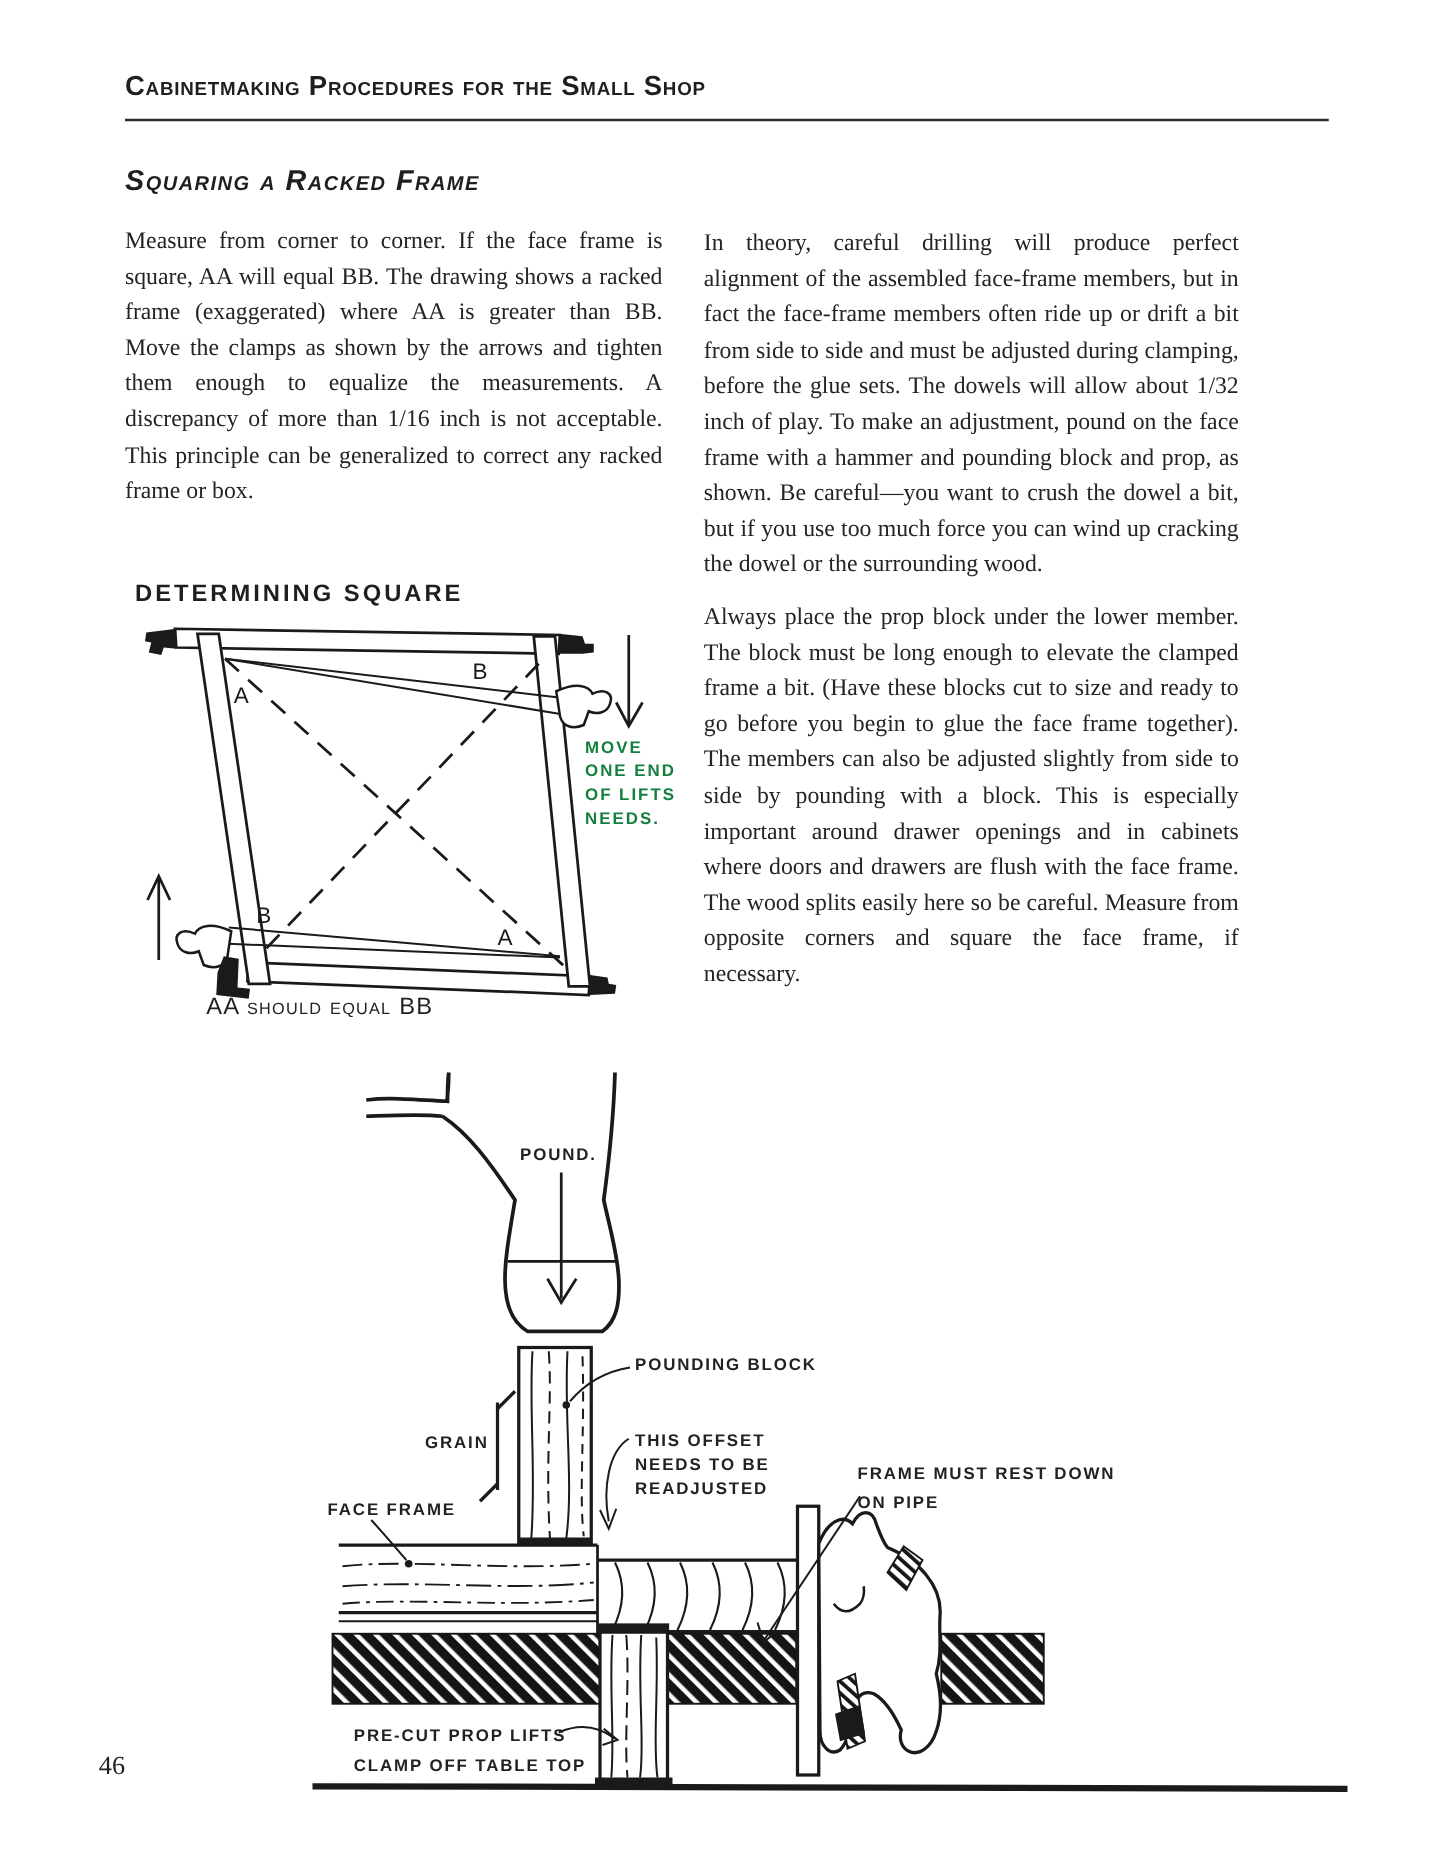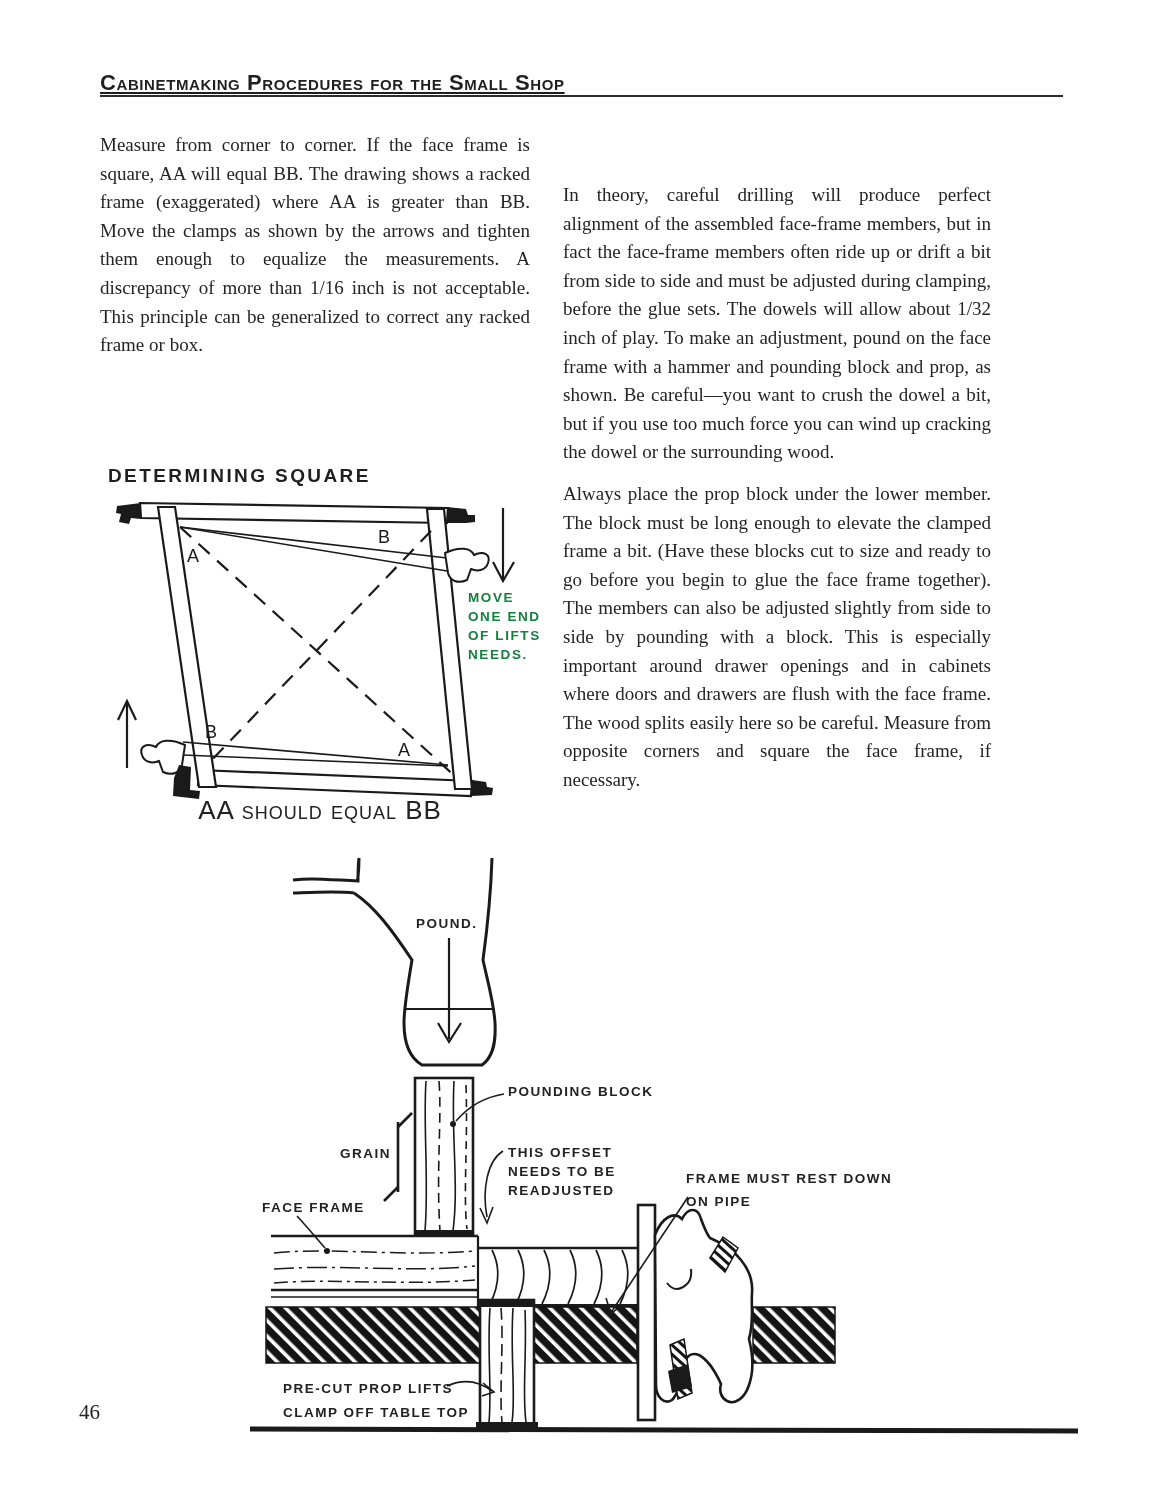--- a/index.html
+++ b/index.html
@@ -3,24 +3,24 @@
 <meta charset="utf-8">
 <style>
   html,body{margin:0;padding:0;background:#e8e8e8;}
   .page{
     position:relative;width:1160px;height:1500px;margin:0 auto;
     background:#ffffff;color:#222;overflow:hidden;
     font-family:"Liberation Serif",serif;
   }
   
   .header-title{
-    position:absolute;left:100px;top:70px;
+    position:absolute;left:100px;top:56px;
     font-family:"Liberation Sans",sans-serif;
     font-variant:small-caps;font-weight:bold;
-    font-size:22px;letter-spacing:.6px;color:#1f1f1f;text-decoration:underline;
+    font-size:22px;letter-spacing:.6px;color:#1f1f1f;
   }
   .header-rule{
     position:absolute;left:100px;top:95px;width:963px;height:2.4px;
     background:#2c2c2c;
   }
   
   .col{position:absolute;text-align:justify;color:#242424;}
   .col p{margin:0;font-size:19px;line-height:28.6px;}
   .col p + p{margin-top:13px;}
   .col-left{left:100px;top:131px;width:430px;}
@@ -36,24 +36,24 @@
     position:absolute;left:108px;top:465px;
     font-family:"Liberation Sans",sans-serif;font-weight:bold;
     font-size:19px;letter-spacing:2.4px;color:#1f1f1f;
   }
   .diag-note{
     position:absolute;left:468px;top:588px;
     font-family:"Liberation Sans",sans-serif;font-weight:600;
     font-size:13.5px;letter-spacing:1.6px;line-height:19px;color:#15803d;
   }
   .diag-caption{
-    position:absolute;left:165px;top:795px;width:310px;text-align:center;
+    position:absolute;left:165px;top:795px;width:310px;
     font-family:"Liberation Sans",sans-serif;
     font-variant:small-caps;font-weight:500;
-    font-size:26px;letter-spacing:1px;color:#222;
+    font-size:19px;letter-spacing:1px;color:#222;
   }
   .page-number{
     position:absolute;left:63px;top:1400px;
     font-family:"Liberation Serif",serif;font-size:21px;color:#222;margin-left:16px;
   }
   svg{position:absolute;overflow:visible;}
   .svg-d1{left:95px;top:495px;}
   .svg-d2{left:240px;top:845px;}
   .ink{stroke:#1a1a1a;fill:none;}
   .inkfill{fill:#1a1a1a;stroke:none;}
@@ -69,20 +69,21 @@
 </style>
 </head>
 <body>
 
 <div class="page">
 
   <div class="header-title">Cabinetmaking Procedures for the Small Shop</div>
   <div class="header-rule"></div>
 
   <div class="col col-left">
+    <h2 class="section-heading">Squaring a Racked Frame</h2>
     <p>Measure from corner to corner. If the face frame is square, AA will equal BB. The drawing shows a racked frame (exaggerated) where AA is greater than BB. Move the clamps as shown by the arrows and tighten them enough to equalize the measurements. A discrepancy of more than 1/16 inch is not acceptable. This principle can be generalized to correct any racked frame or box.</p>
   </div>
 
   <div class="col col-right">
     <p>In theory, careful drilling will produce perfect alignment of the assembled face-frame members, but in fact the face-frame members often ride up or drift a bit from side to side and must be adjusted during clamping, before the glue sets. The dowels will allow about 1/32 inch of play. To make an adjustment, pound on the face frame with a hammer and pounding block and prop, as shown. Be careful—you want to crush the dowel a bit, but if you use too much force you can wind up cracking the dowel or the surrounding wood.</p>
     <p>Always place the prop block under the lower member. The block must be long enough to elevate the clamped frame a bit. (Have these blocks cut to size and ready to go before you begin to glue the face frame together). The members can also be adjusted slightly from side to side by pounding with a block. This is especially important around drawer openings and in cabinets where doors and drawers are flush with the face frame. The wood splits easily here so be careful. Measure from opposite corners and square the face frame, if necessary.</p>
   </div>
 
   <div class="diag-title">DETERMINING SQUARE</div>
 

